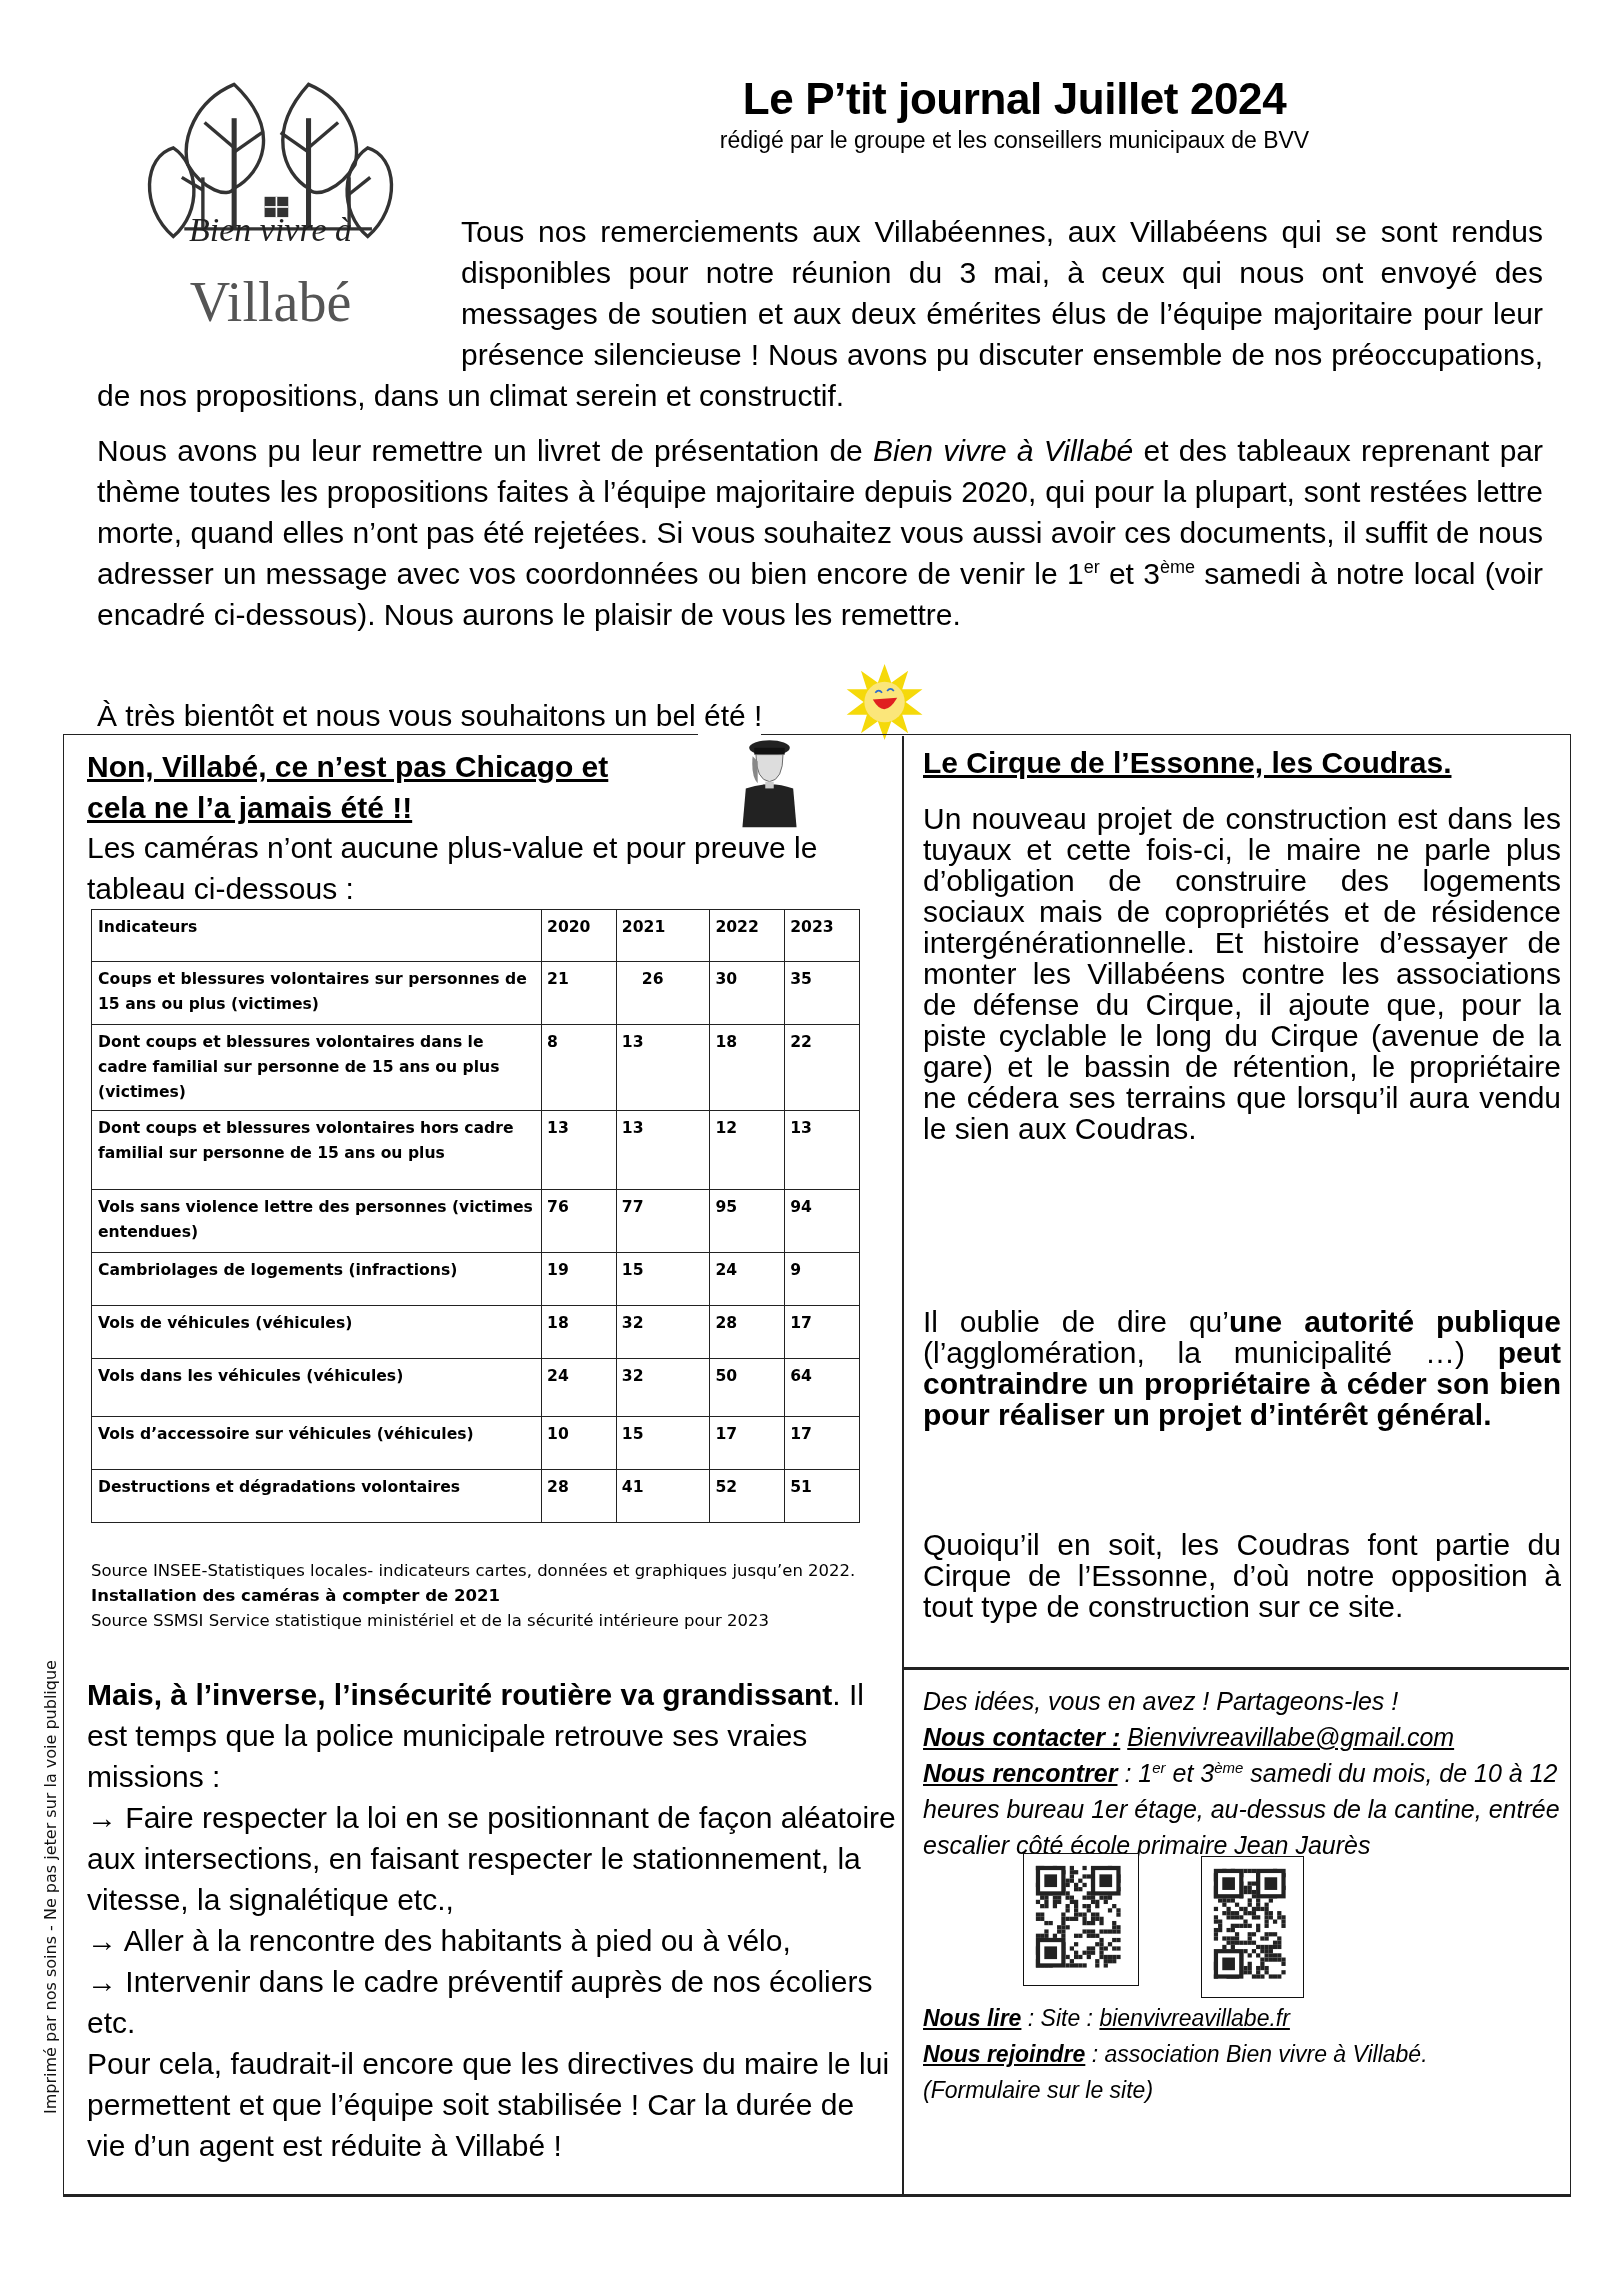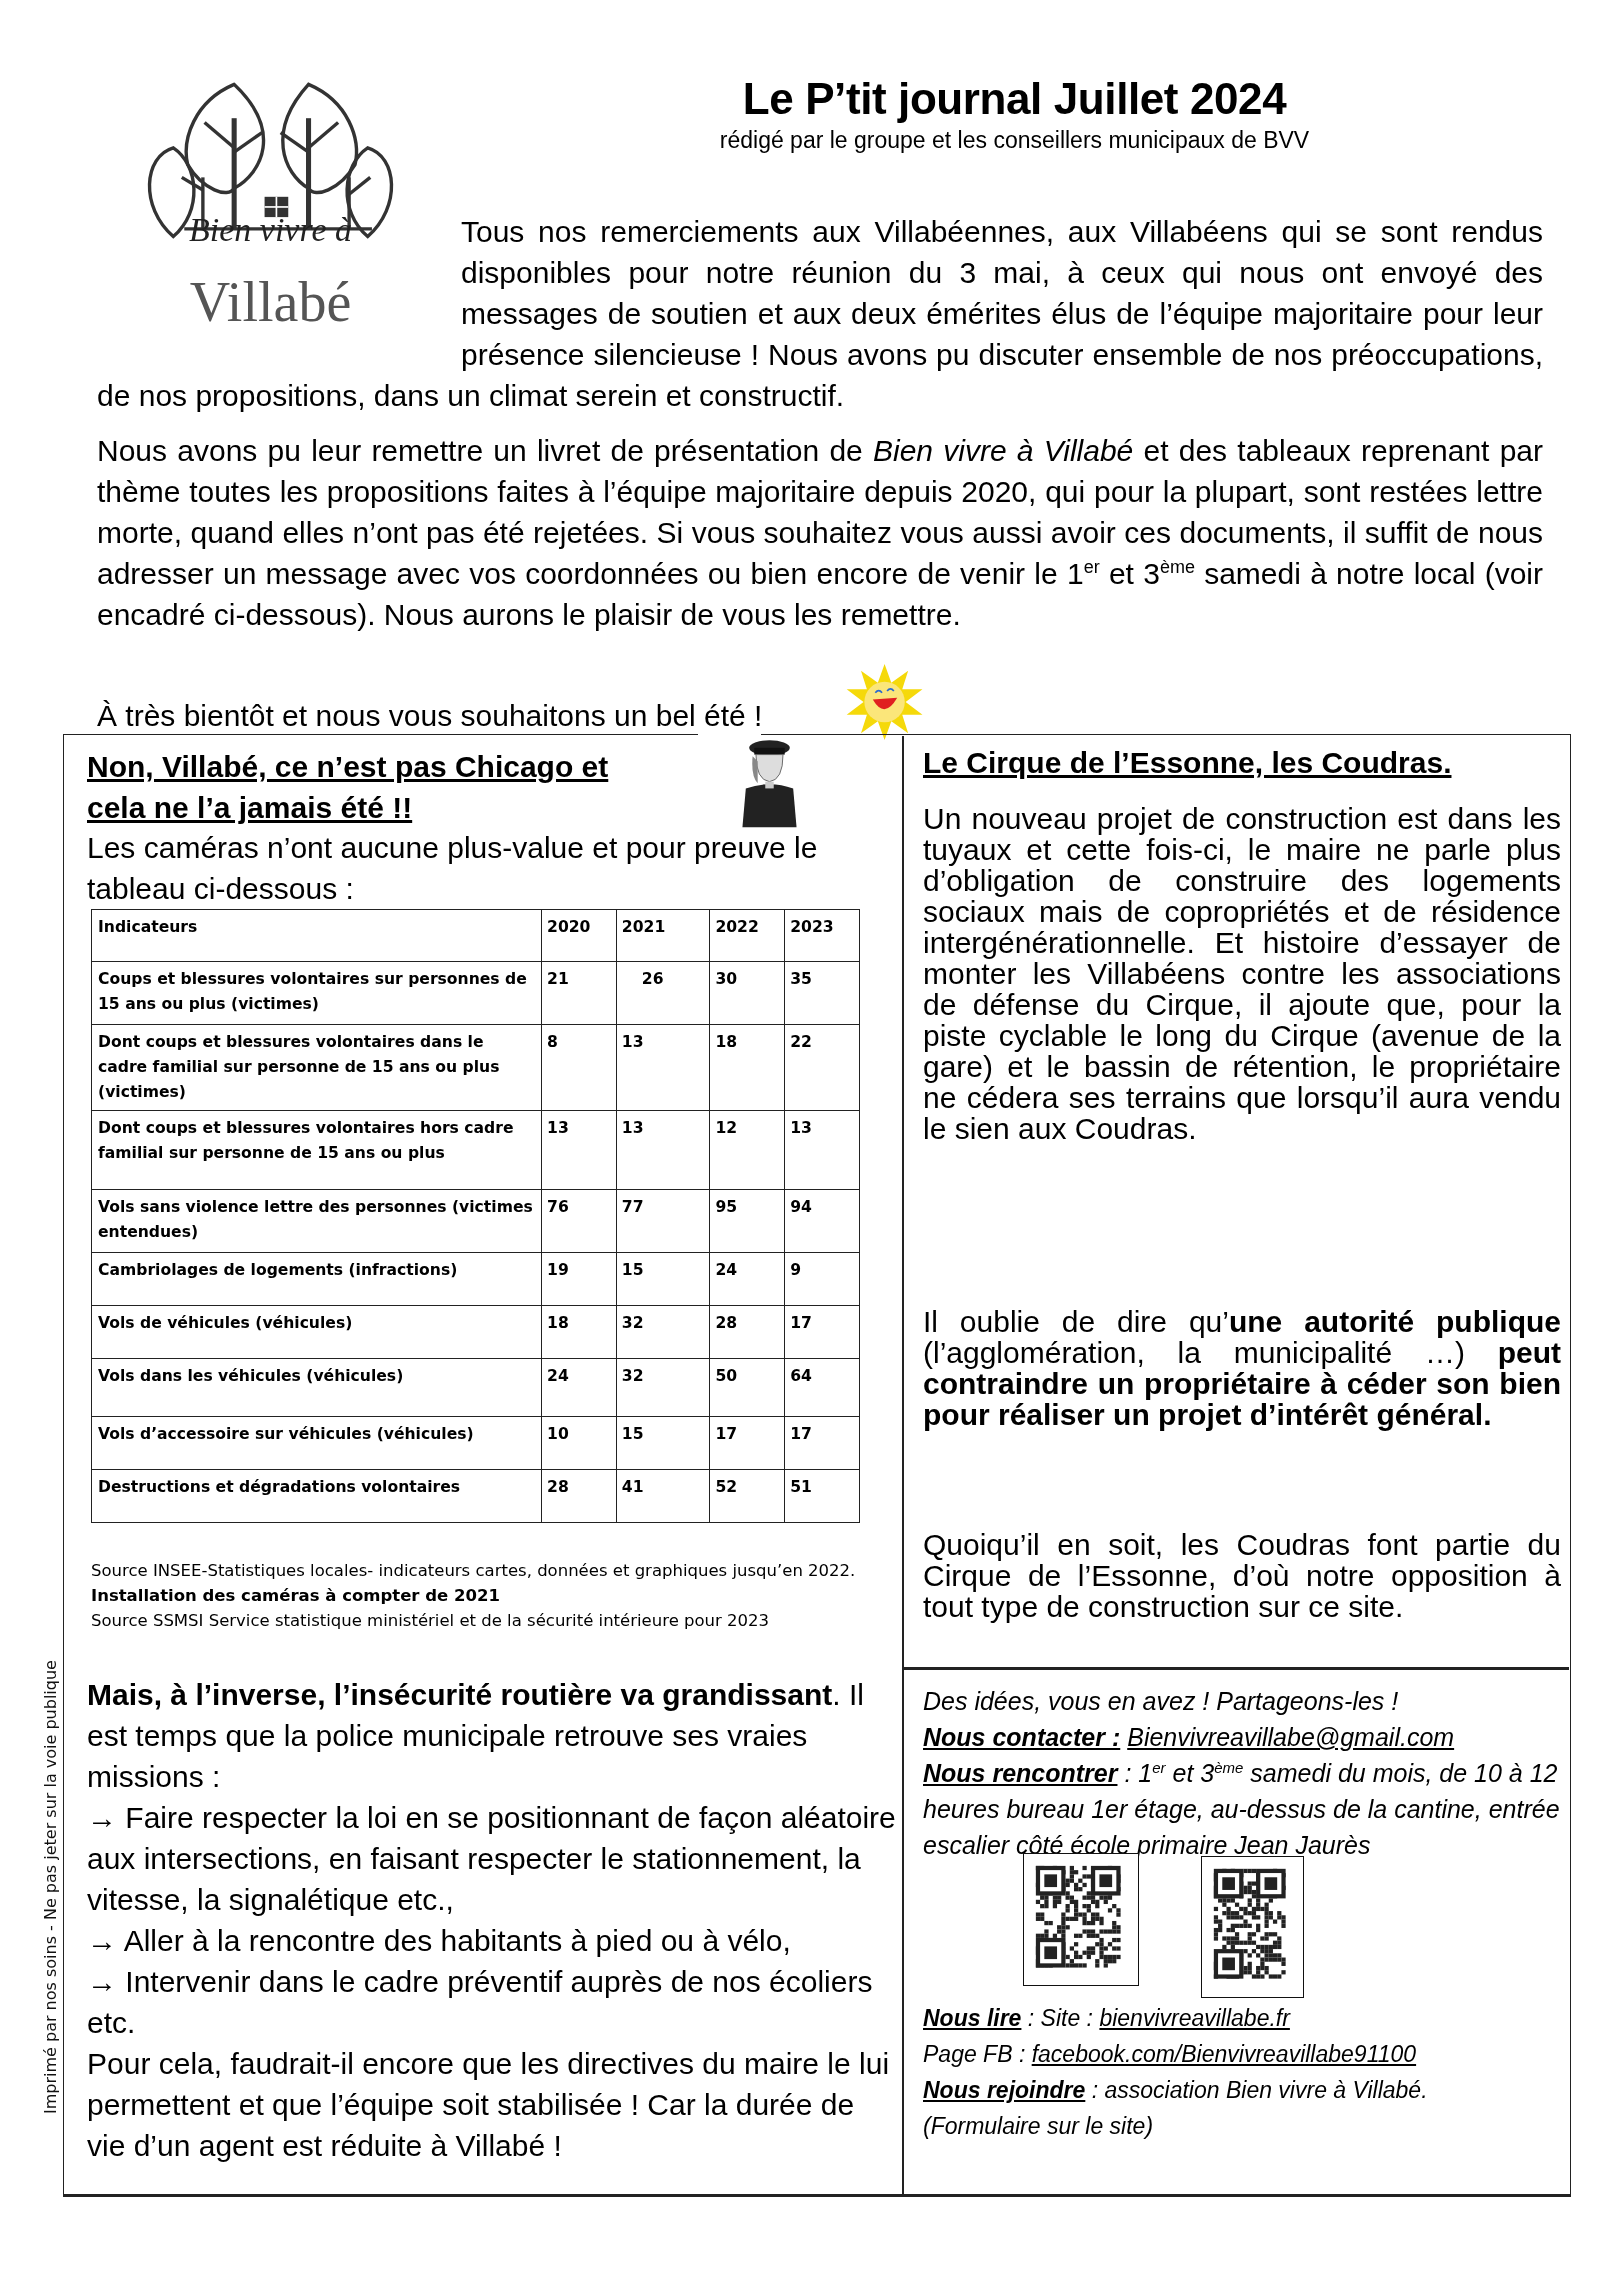--- a/index.html
+++ b/index.html
@@ -695,17 +695,16 @@
       <rect x="69" y="19" width="25" height="25" fill="#fff"></rect>
       <rect x="74" y="24" width="15" height="15" fill="#222"></rect>
       <rect x="14" y="109" width="35" height="35" fill="#222"></rect>
       <rect x="19" y="114" width="25" height="25" fill="#fff"></rect>
       <rect x="24" y="119" width="15" height="15" fill="#222"></rect>
     </svg>
 </div>
 
 <div id="contact-bottom" class="abs">
   <div><span class="lbl">Nous lire</span><span> : Site : </span><a>bienvivreavillabe.fr</a></div>
-  <div><span>Page FB : </span><a>facebook.com/Bienvivreavillabe91100</a></div>
   <div><span class="lbl">Nous rejoindre</span><span> : association Bien vivre à Villabé.</span></div>
   <div>(Formulaire sur le site)</div>
 </div>
 
 
 </body></html>

